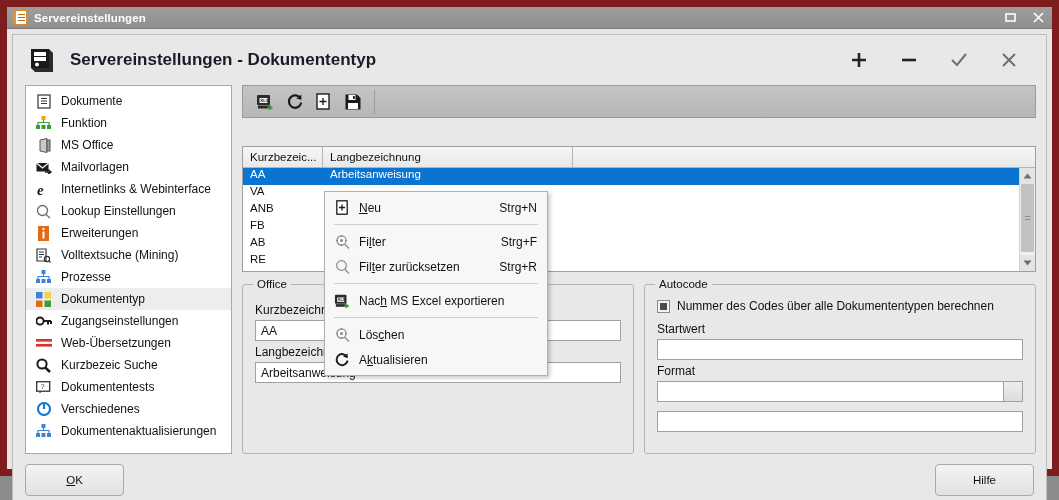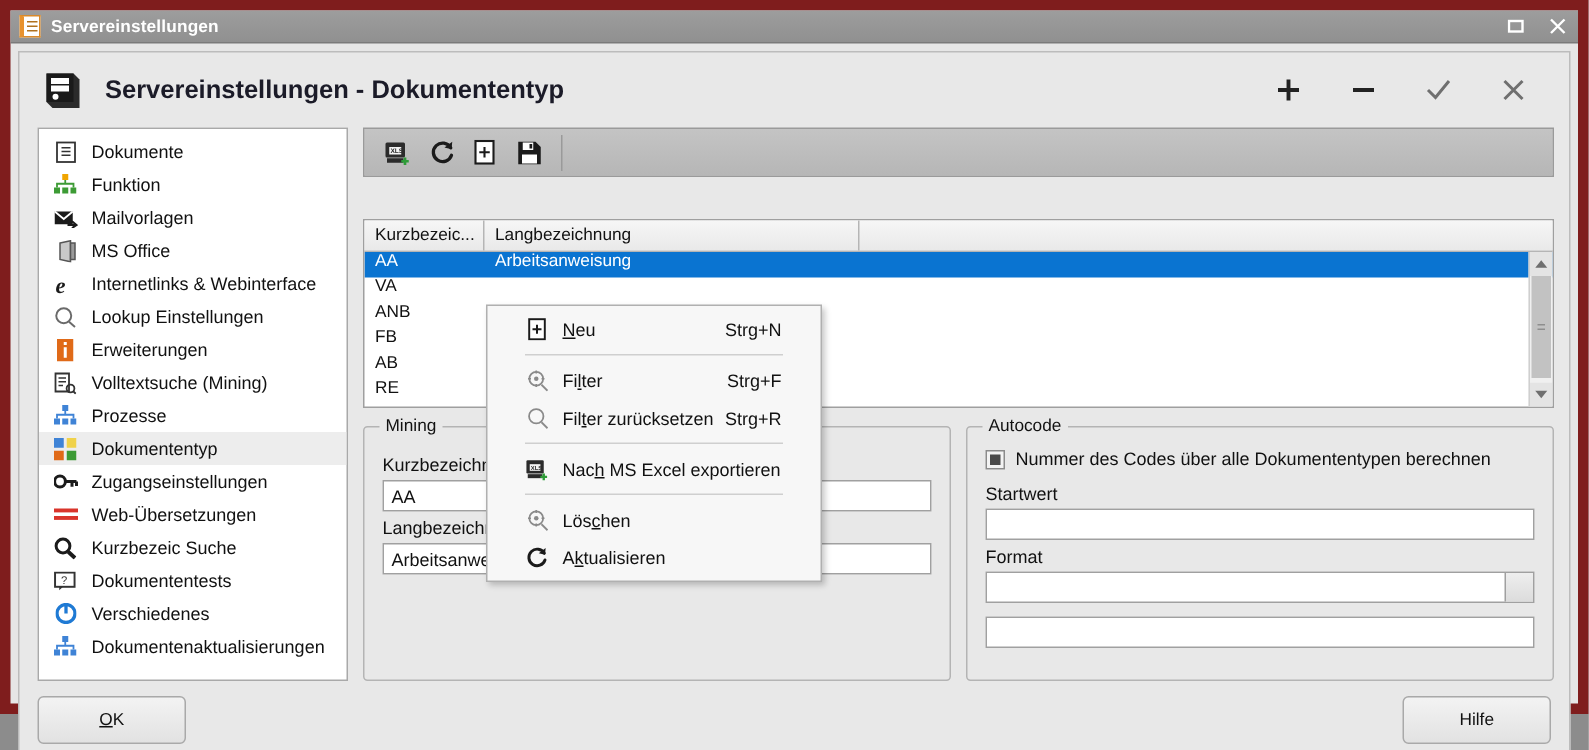--- a/index.html
+++ b/index.html
@@ -246,23 +246,22 @@
   .btn.right { margin-left: auto; }
 
   
   .ctxmenu {
     position: absolute;
     left: 311px; top: 156px;
     width: 224px;
     background: #f7f7f7;
     border: 1px solid #b0b0b0;
     box-shadow: 2px 2px 4px rgba(0,0,0,.22);
-    padding: 3px 16px;
+    padding: 3px 0;
     z-index: 50;
-    margin-top: 12px;
   }
   .mi {
     height: 25px;
     display: flex; align-items: center;
     padding: 0 10px 0 6px;
     font-size: 12px; color: #111;
   }
   .mi-ico {
     width: 22px; height: 18px; flex: none;
     display: flex; align-items: center; justify-content: center;
@@ -354,37 +353,37 @@
                 <rect x="5.5" y="9" width="4" height="4" fill="#3d9b35"></rect>
                 <rect x="11" y="9" width="4" height="4" fill="#3d9b35"></rect>
                 <path d="M7.5,4 V6.5 M2,9 V6.5 H13 V9" stroke="#3d9b35" stroke-width="1.2" fill="none"></path>
               </svg>
           </span>
           <span class="side-label">Funktion</span>
         </div>
 
         <div class="side-item">
           <span class="side-ico">
+            <svg width="14" height="15" viewBox="0 0 14 15">
+                <path d="M3,2 L10,0.5 V14.5 L3,13 Z" fill="#c9c9c9" stroke="#555" stroke-width="1"></path>
+                <rect x="10" y="2" width="3" height="11" fill="#9a9a9a" stroke="#555" stroke-width="1"></rect>
+              </svg>
+          </span>
+          <span class="side-label">MS Office</span>
+        </div>
+
+        <div class="side-item">
+          <span class="side-ico">
             <svg width="16" height="13" viewBox="0 0 16 13">
                 <path d="M0.5,2 H12.5 V10.5 H0.5 Z" fill="#1b1b1b"></path>
                 <path d="M0.5,2 L6.5,7 L12.5,2" stroke="#fff" stroke-width="1.2" fill="none"></path>
                 <path d="M9,11 H14 M12,8.5 L15,11 L12,13" stroke="#1b1b1b" stroke-width="1.4" fill="none"></path>
               </svg>
           </span>
           <span class="side-label">Mailvorlagen</span>
-        </div>
-
-        <div class="side-item">
-          <span class="side-ico">
-            <svg width="14" height="15" viewBox="0 0 14 15">
-                <path d="M3,2 L10,0.5 V14.5 L3,13 Z" fill="#c9c9c9" stroke="#555" stroke-width="1"></path>
-                <rect x="10" y="2" width="3" height="11" fill="#9a9a9a" stroke="#555" stroke-width="1"></rect>
-              </svg>
-          </span>
-          <span class="side-label">MS Office</span>
         </div>
 
         <div class="side-item">
           <span class="side-ico">
             <svg width="15" height="15" viewBox="0 0 15 15">
                 <text x="1" y="13" font-family="Liberation Serif, serif" font-size="15" font-style="italic" font-weight="bold" fill="#1b1b1b">e</text>
               </svg>
           </span>
           <span class="side-label">Internetlinks &amp; Webinterface</span>
         </div>
@@ -600,21 +599,21 @@
                     <path d="M0.5,0.5 L8.5,0.5 L4.5,5.5 Z" fill="#6f6f6f"></path>
                   </svg>
               </div>
             </div>
           </div>
         </div>
 
         <div class="groups">
 
           <div class="group">
-            <div class="group-title">Mining</div>
+            <div class="group-title">Office</div>
             <div class="fld-label">Kurzbezeichnung</div>
             <div class="fld">AA</div>
             <div class="fld-label">Langbezeichnung</div>
             <div class="fld">Arbeitsanweisung</div>
           </div>
 
           <div class="group">
             <div class="group-title">Autocode</div>
             <div class="chk-row">
               <span class="chk">

